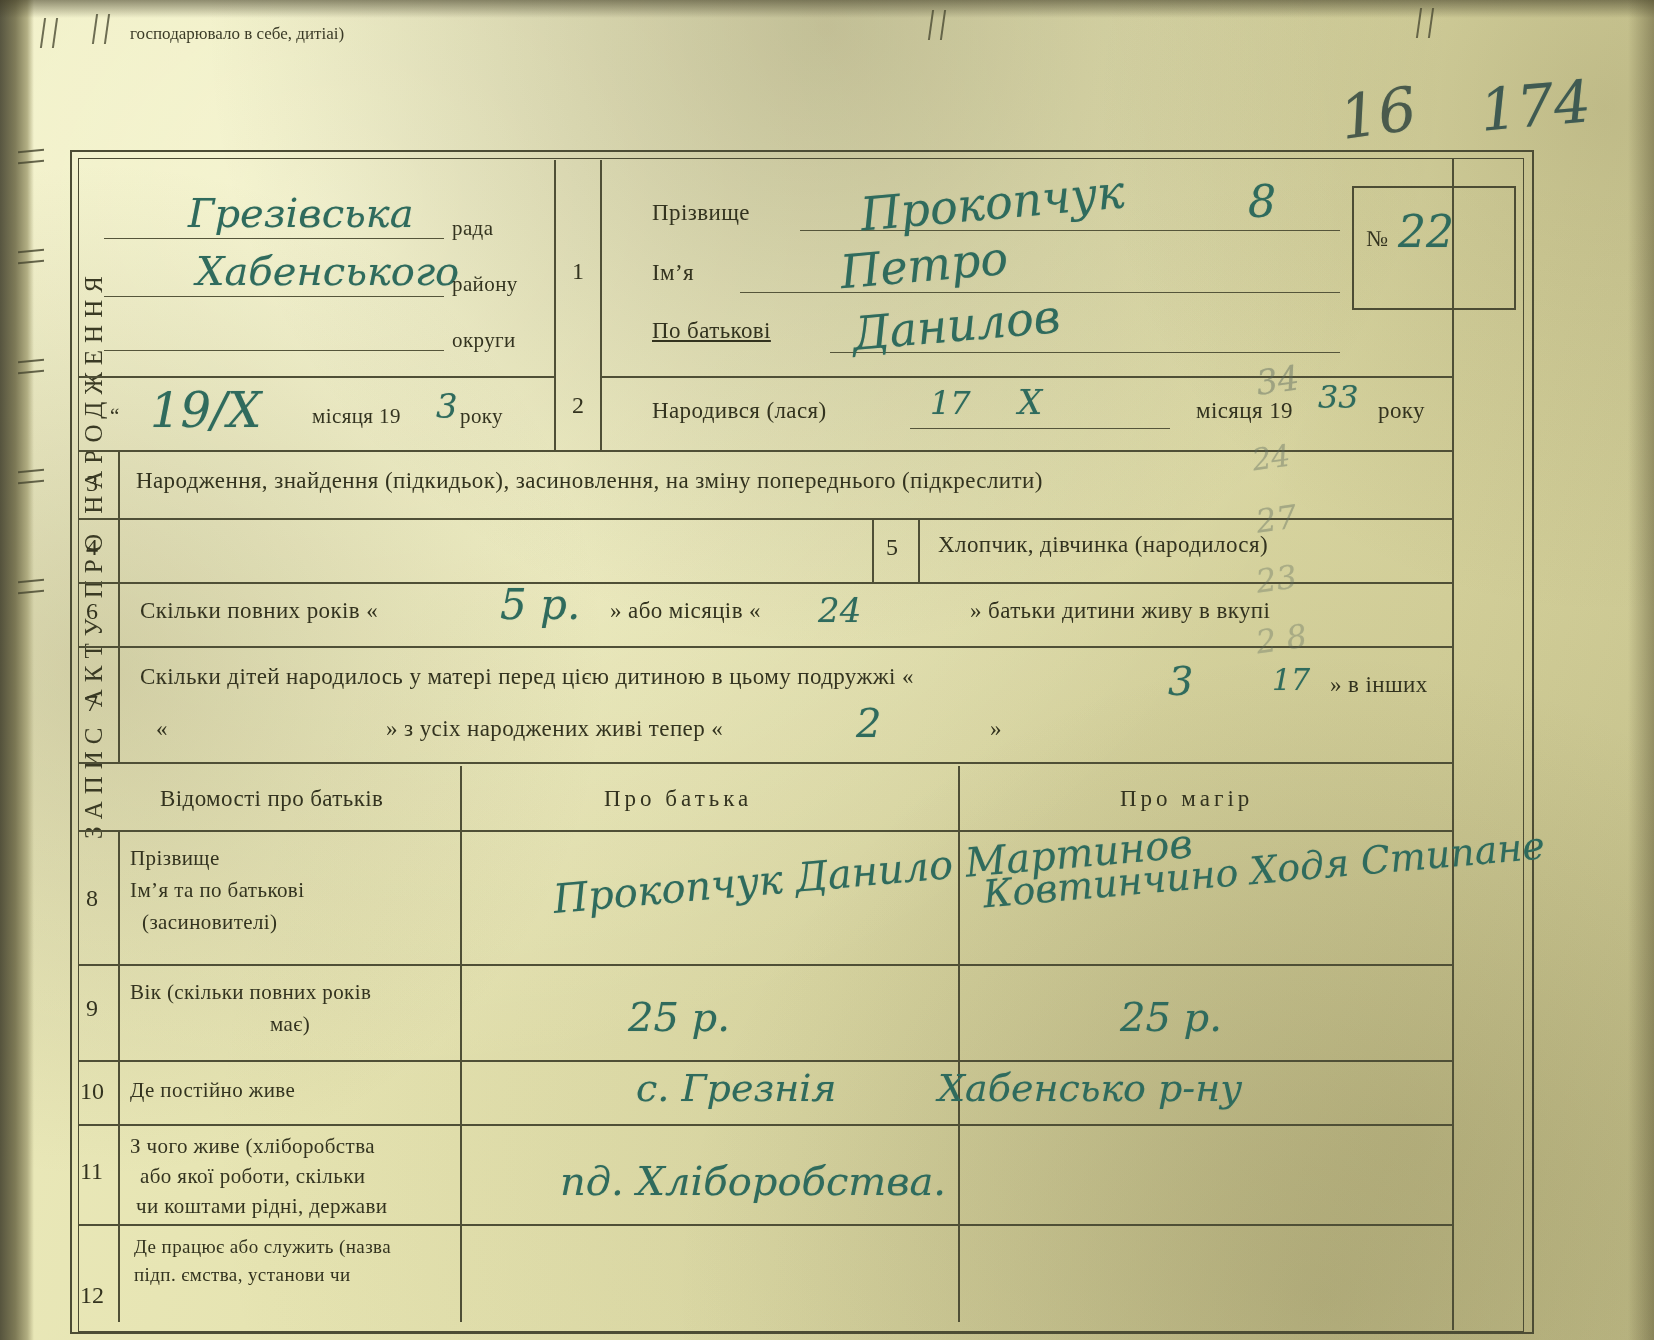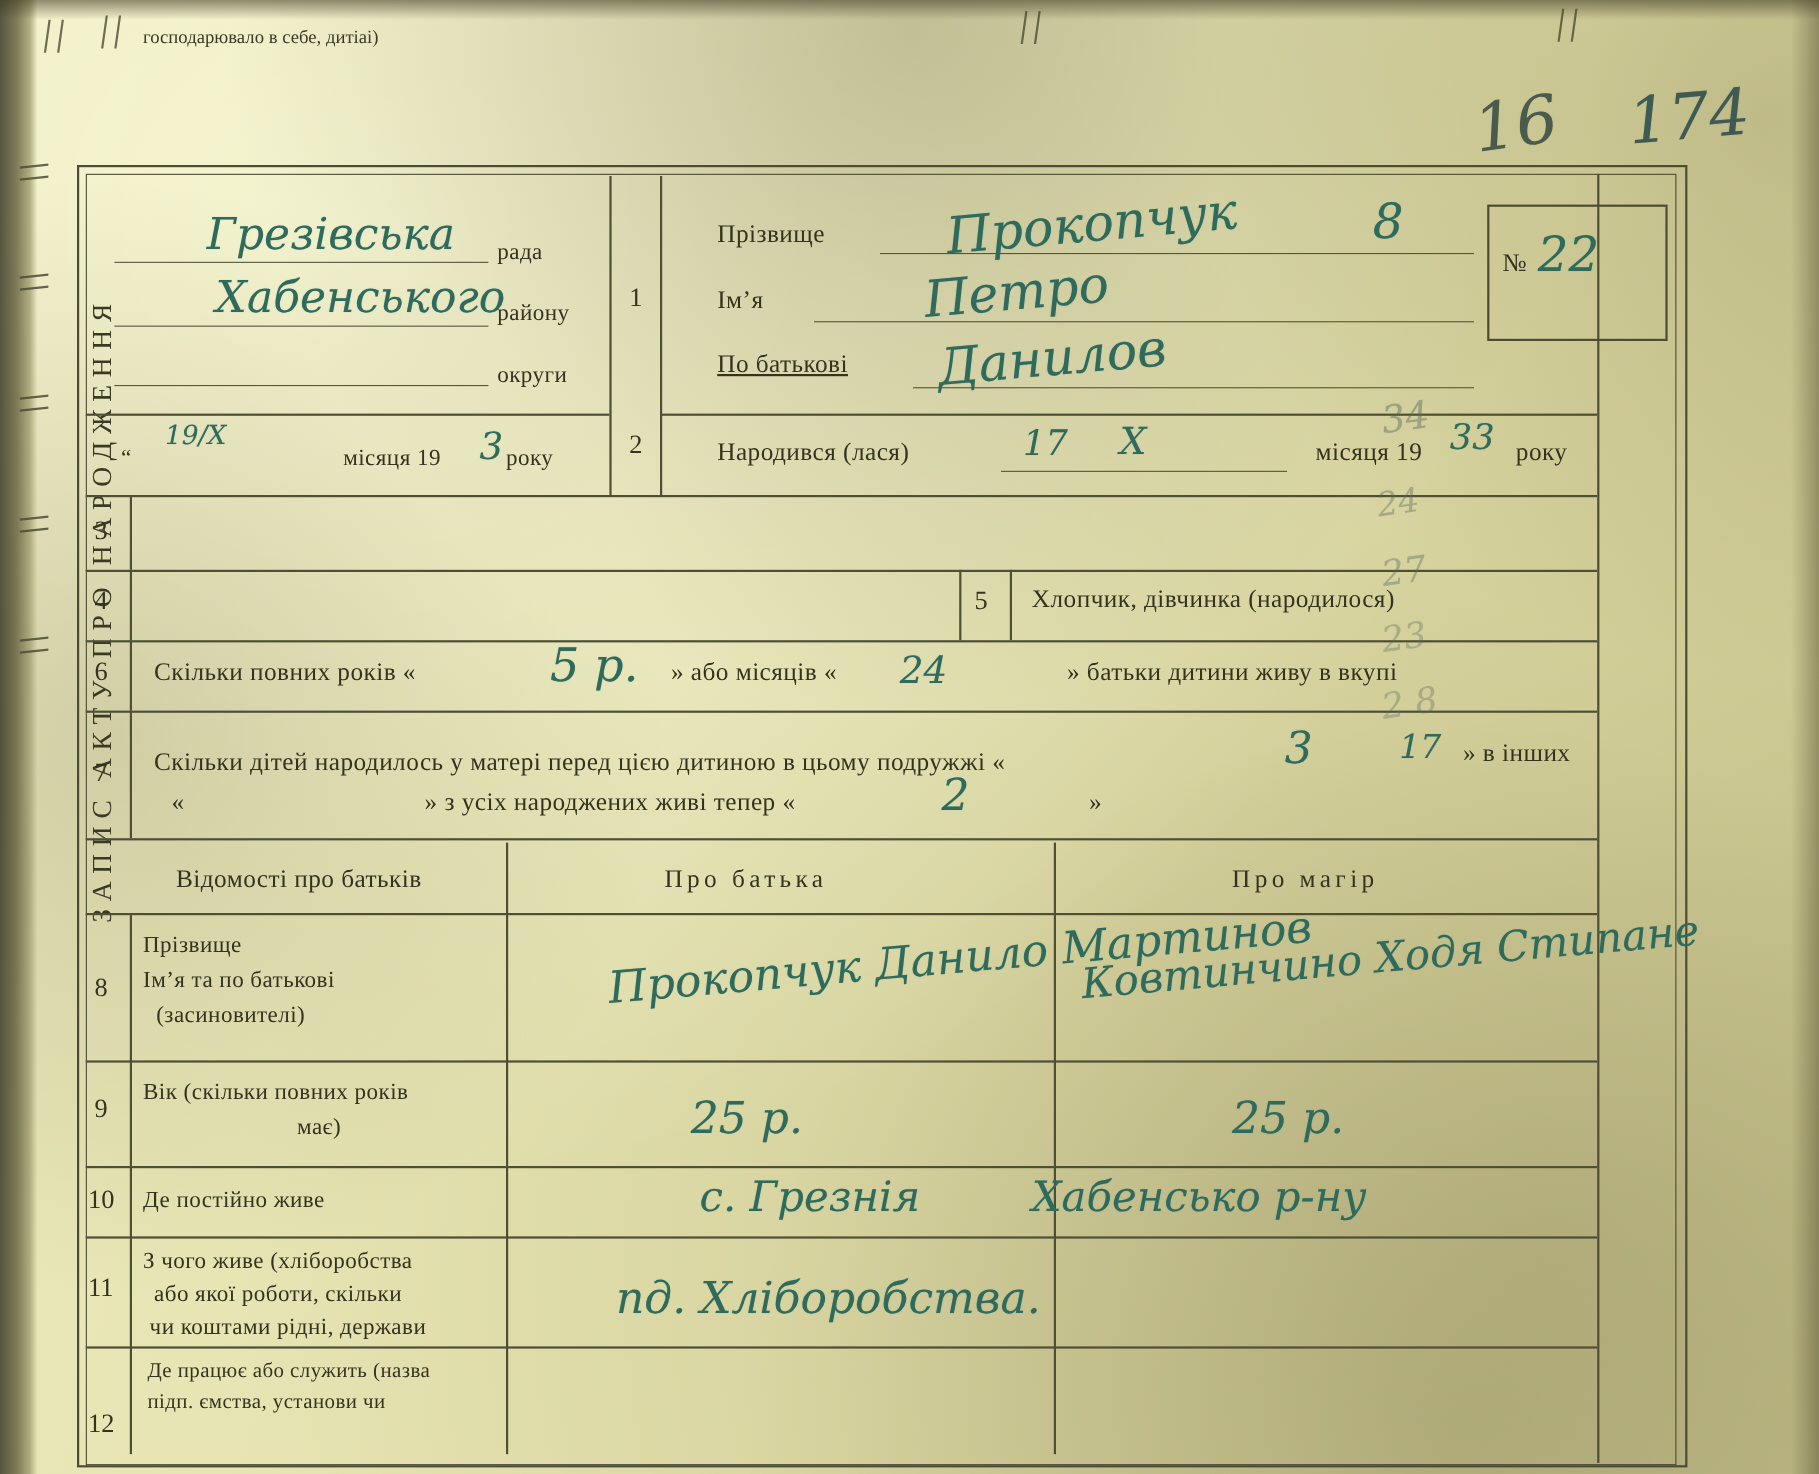--- a/index.html
+++ b/index.html
@@ -194,21 +194,21 @@
 
   <div class="dotline" style="left:104px;top:296px;width:340px;"></div>
   <div class="hand" style="left:196px;top:248px;font-size:40px;">Хабенського</div>
   <div class="printed md" style="left:452px;top:272px;">району</div>
 
   <div class="dotline" style="left:104px;top:350px;width:340px;"></div>
   <div class="printed md" style="left:200px;top:322px;"></div>
   <div class="printed md" style="left:452px;top:328px;">округи</div>
 
   <div class="printed md" style="left:110px;top:404px;">“</div>
-  <div class="hand" style="left:150px;top:382px;font-size:24px;">19/X</div>
+  <div class="hand" style="left:150px;top:382px;font-size:48px;">19/X</div>
   <div class="printed md" style="left:312px;top:404px;">місяця 19</div>
   <div class="hand" style="left:436px;top:386px;font-size:34px;">3</div>
   <div class="printed md" style="left:460px;top:404px;">року</div>
 
   <div class="rownum" style="left:572px;top:258px;">1</div>
   <div class="printed lg" style="left:652px;top:200px;">Прізвище</div>
   <div class="dotline" style="left:800px;top:230px;width:540px;"></div>
   <div class="hand rot-5" style="left:860px;top:176px;font-size:46px;">Прокопчук</div>
   <div class="hand" style="left:1248px;top:176px;font-size:44px;">8</div>
 
@@ -228,20 +228,21 @@
   <div class="dotline" style="left:910px;top:428px;width:260px;"></div>
   <div class="hand" style="left:930px;top:384px;font-size:32px;">17</div>
   <div class="hand" style="left:1018px;top:382px;font-size:34px;">X</div>
   <div class="printed lg" style="left:1196px;top:398px;">місяця 19</div>
   <div class="hand" style="left:1318px;top:378px;font-size:32px;">33</div>
   <div class="printed lg" style="left:1378px;top:398px;">року</div>
 
   <div class="rule h" style="left:78px;top:518px;width:1374px;"></div>
   <div class="rule v" style="left:118px;top:450px;height:68px;"></div>
   <div class="rownum" style="left:86px;top:470px;">3</div>
+  <div class="printed lg" style="left:136px;top:468px;">Народження, знайдення (підкидьок), засиновлення, на зміну попереднього (підкреслити)</div>
 
   <div class="rule h" style="left:78px;top:582px;width:1374px;"></div>
   <div class="rule v" style="left:118px;top:518px;height:64px;"></div>
   <div class="rule v" style="left:872px;top:518px;height:64px;"></div>
   <div class="rule v" style="left:918px;top:518px;height:64px;"></div>
   <div class="rownum" style="left:86px;top:534px;">4</div>
   <div class="rownum" style="left:886px;top:534px;">5</div>
   <div class="printed lg" style="left:938px;top:532px;">Хлопчик, дівчинка (народилося)</div>
 
   <div class="rule h" style="left:78px;top:646px;width:1374px;"></div>
@@ -249,21 +250,21 @@
   <div class="rownum" style="left:86px;top:598px;">6</div>
   <div class="printed lg" style="left:140px;top:598px;">Скільки повних років «</div>
   <div class="hand" style="left:500px;top:580px;font-size:42px;">5 р.</div>
   <div class="printed lg" style="left:610px;top:598px;">» або місяців «</div>
   <div class="hand" style="left:818px;top:590px;font-size:34px;">24</div>
   <div class="printed lg" style="left:970px;top:598px;">» батьки дитини живу в вкупі</div>
 
   <div class="rule h" style="left:78px;top:762px;width:1374px;"></div>
   <div class="rule v" style="left:118px;top:646px;height:116px;"></div>
   <div class="rownum" style="left:86px;top:690px;">7</div>
-  <div class="printed lg" style="left:140px;top:680px;text-align:right;">Скільки дітей народилось у матері перед цією дитиною в цьому подружжі «</div>
+  <div class="printed lg" style="left:140px;top:664px;text-align:right;">Скільки дітей народилось у матері перед цією дитиною в цьому подружжі «</div>
   <div class="hand" style="left:1168px;top:658px;font-size:40px;">3</div>
   <div class="hand" style="left:1272px;top:662px;font-size:30px;">17</div>
   <div class="printed lg" style="left:1330px;top:672px;">» в інших</div>
   <div class="printed lg" style="left:156px;top:716px;">«</div>
   <div class="printed lg" style="left:386px;top:716px;">» з усіх народжених живі тепер «</div>
   <div class="hand" style="left:856px;top:700px;font-size:40px;">2</div>
   <div class="printed lg" style="left:990px;top:716px;">»</div>
 
   <div class="rule h" style="left:78px;top:830px;width:1374px;"></div>
   <div class="rule v" style="left:460px;top:766px;height:556px;"></div>

